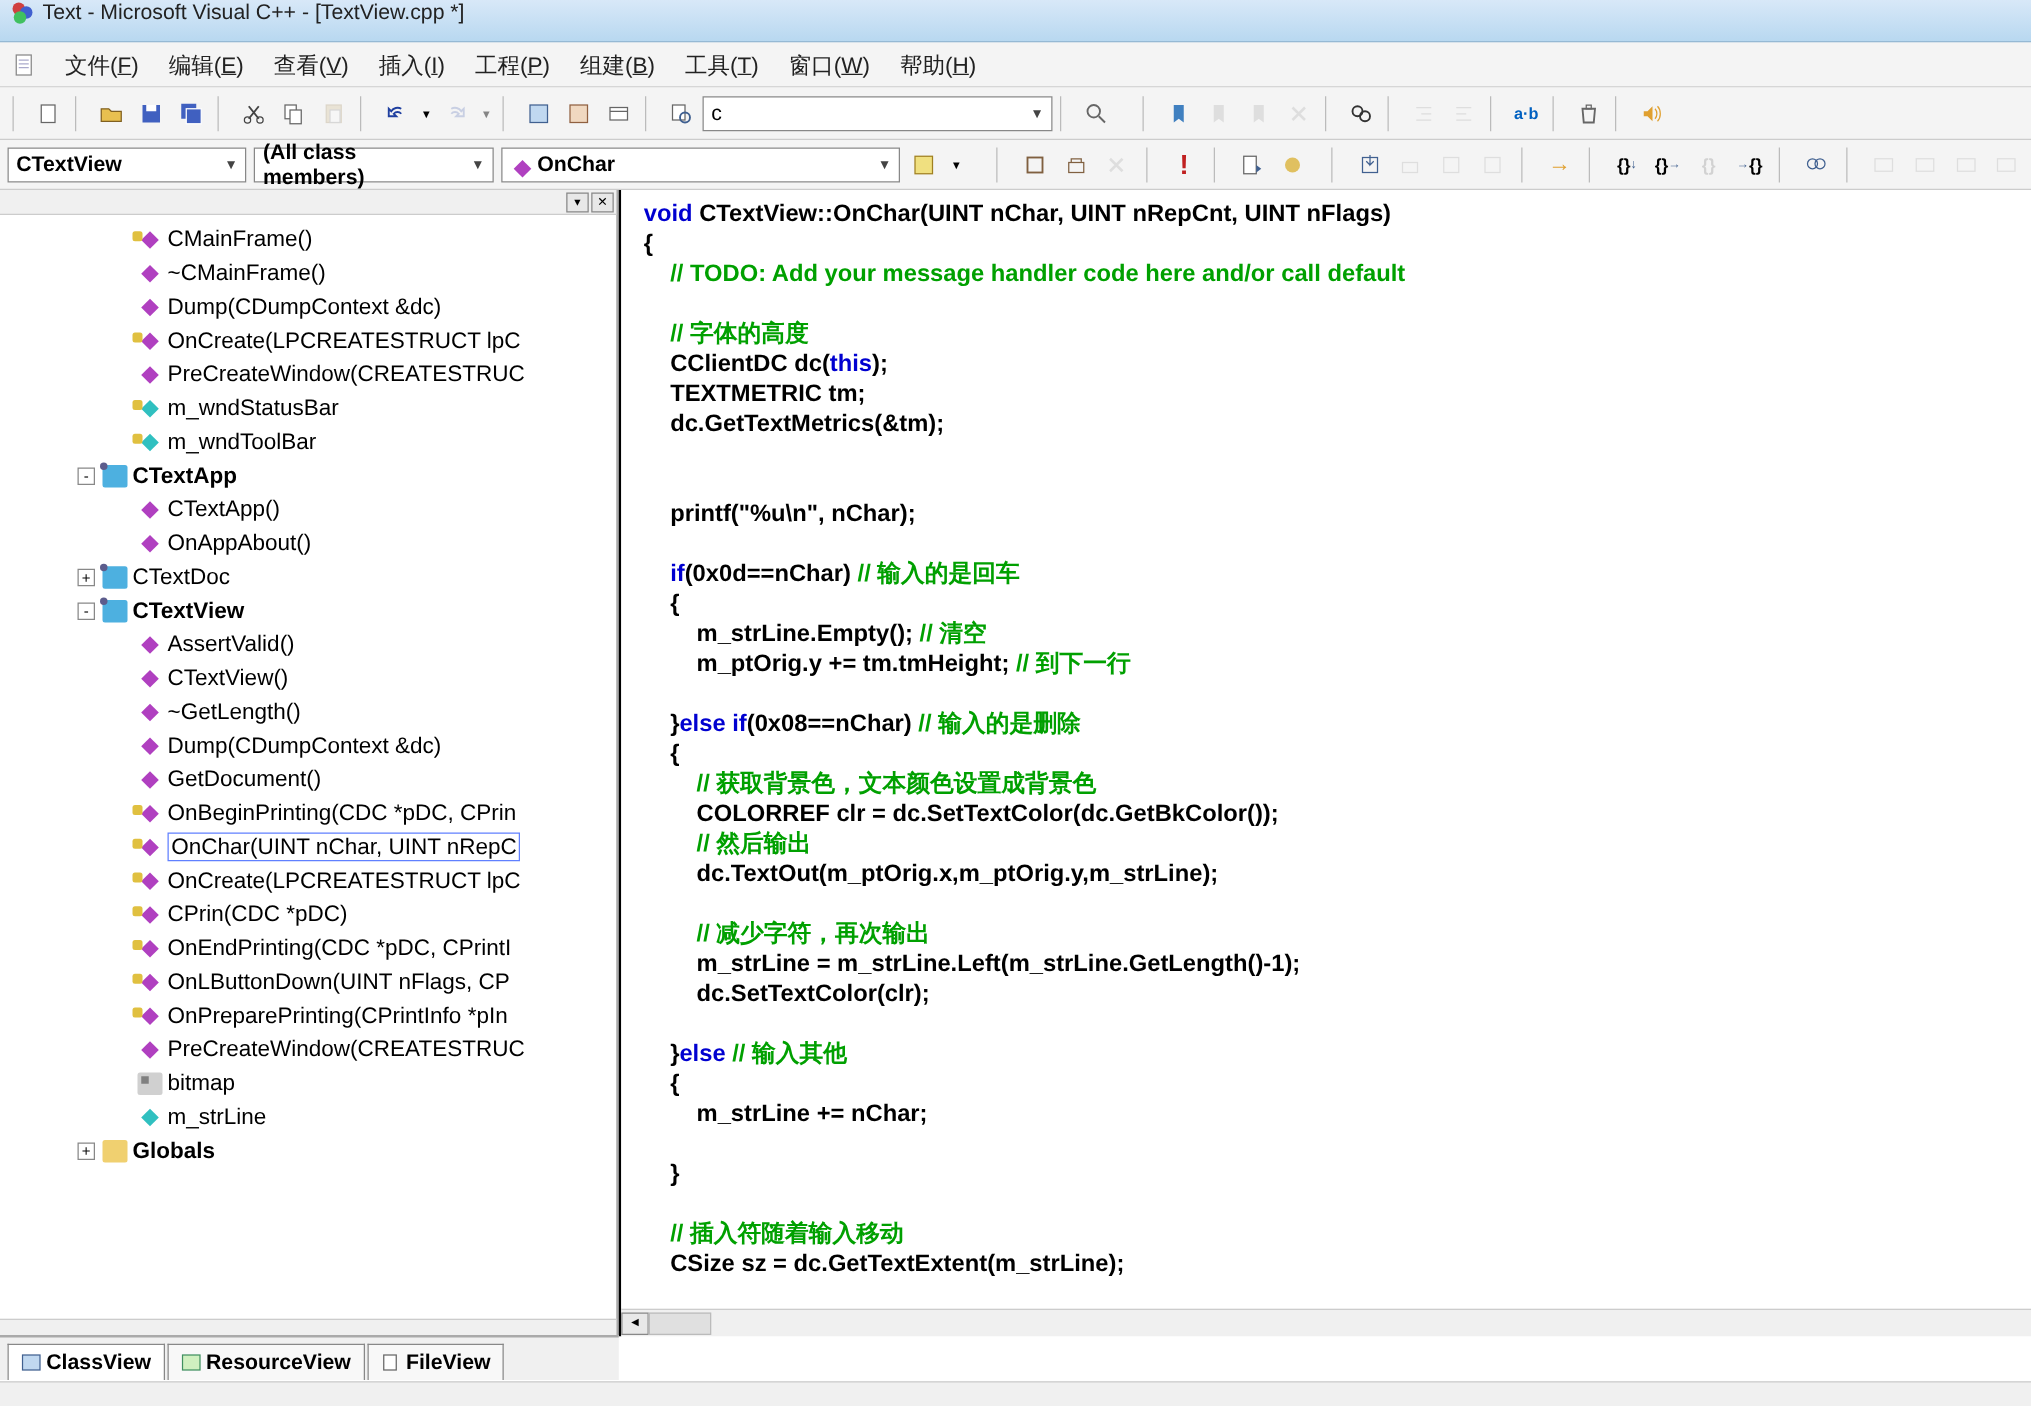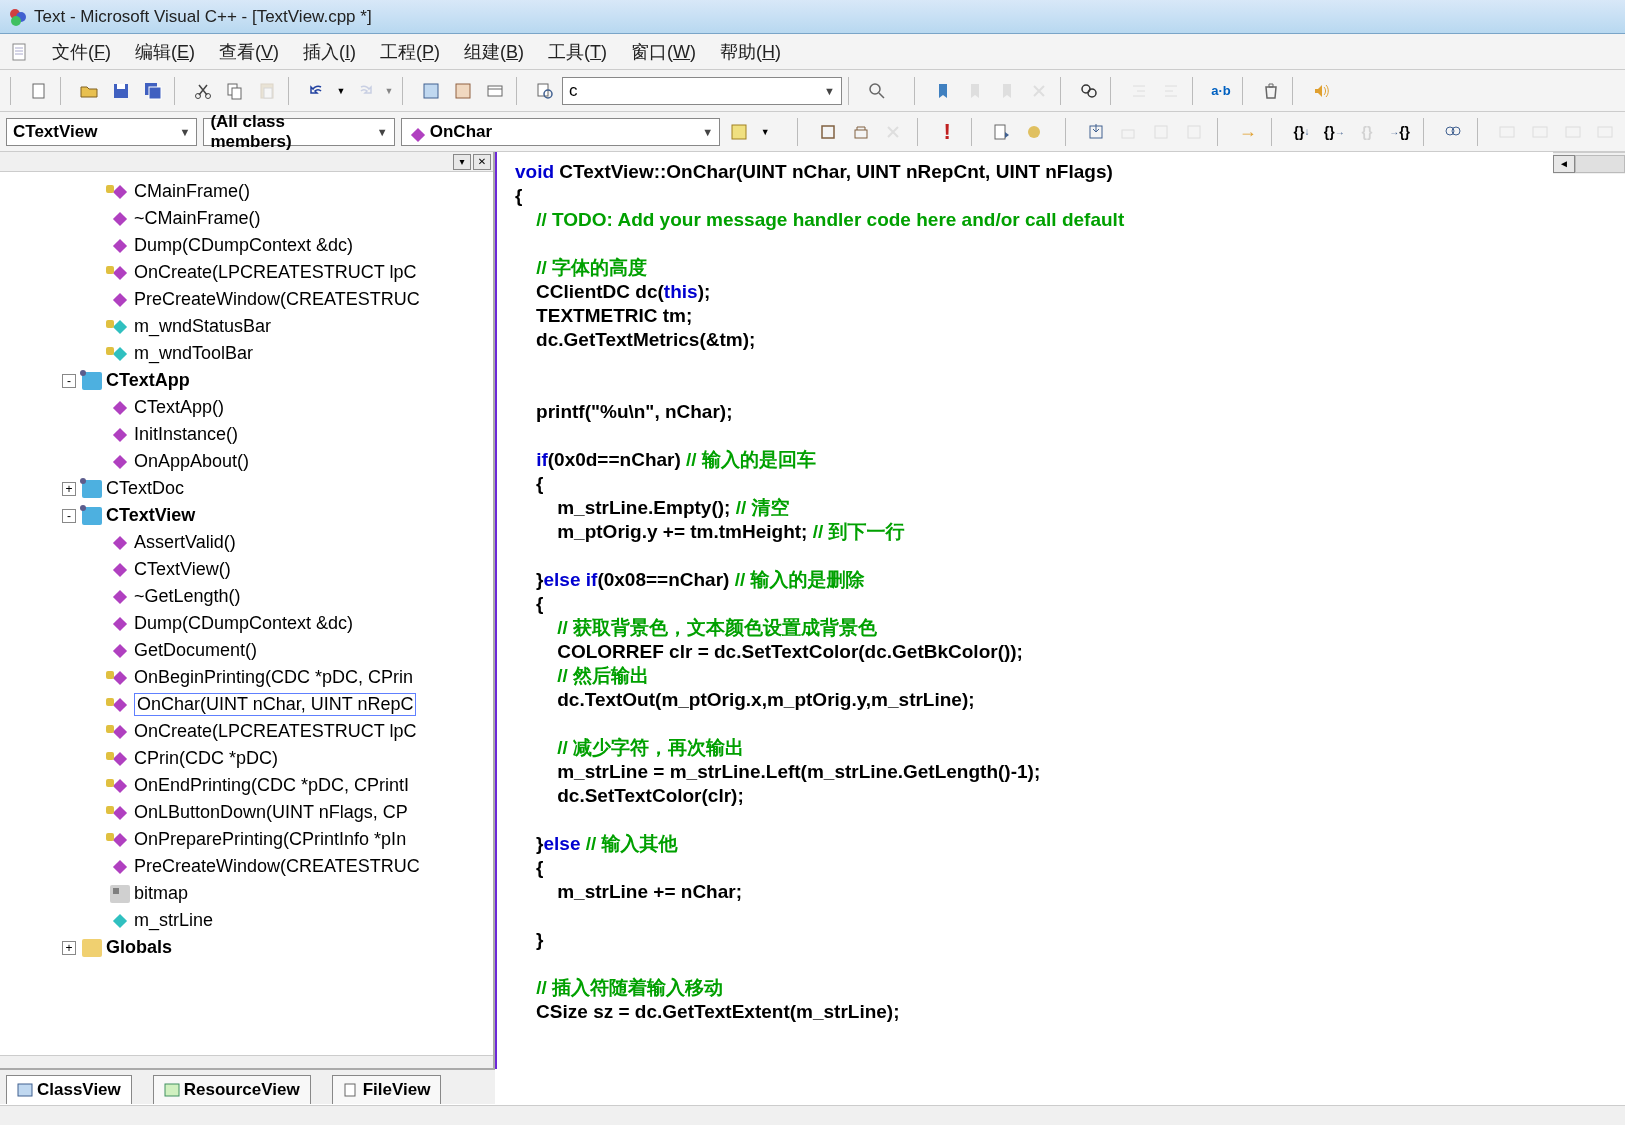--- a/index.html
+++ b/index.html
@@ -1,18 +1,18 @@
 <!DOCTYPE html>
 <html><head>
 <meta charset="utf-8">
 <style>
 * { margin: 0; padding: 0; box-sizing: border-box; font-family: "Segoe UI", Tahoma, sans-serif; }
 body { background: #fff; width: 1625px; height: 1125px; overflow: hidden; font-size: 17px; }
 
-.titlebar { height: 34px; background: linear-gradient(#d8e8f8, #b8d8f0); border-bottom: 1px solid #7aa5c8; display: flex; align-items: center; padding: 0 8px; }
+.titlebar { height: 34px; background: linear-gradient(#d8e8f8, #b8d8f0); border-bottom: 1px solid #7aa5c8; display: flex; padding: 0 8px; }
 .titlebar-icon { width: 20px; height: 20px; margin-right: 6px; }
 .titlebar-text { font-size: 17px; color: #222; }
 
 .menubar { height: 36px; background: #f4f4f4; border-bottom: 1px solid #ccc; display: flex; align-items: center; padding: 0 10px; }
 .menubar .menu-item { padding: 4px 12px; font-size: 18px; color: #222; cursor: default; }
 .menubar .menu-item u { text-decoration: underline; }
 .menubar-icon { width: 20px; height: 20px; margin-right: 10px; }
 
 .toolbar-row { height: 42px; background: #f4f4f4; border-bottom: 1px solid #ccc; display: flex; align-items: center; padding: 0 6px; gap: 2px; }
 .tb-sep { width: 8px; height: 28px; border-left: 1px solid #bbb; margin: 0 4px; }
@@ -39,26 +39,26 @@
 .ico-class::before { content:''; position:absolute; left:-2px; top:-2px; width:6px; height:6px; background:#5c5c8c; border-radius:50%; }
 .ico-func { }
 .ico-func::before { content:''; position:absolute; width:10px; height:10px; background:#b040c0; left:5px; top:4px; transform:rotate(45deg); }
 .ico-func.prot::after { content:''; position:absolute; left:-4px; top:2px; width:8px; height:8px; background:#e0c040; border-radius:2px; }
 .ico-var::before { content:''; position:absolute; width:10px; height:10px; background:#30c0c0; left:5px; top:4px; transform:rotate(45deg); }
 .ico-var.prot::after { content:''; position:absolute; left:-4px; top:2px; width:8px; height:8px; background:#e0c040; border-radius:2px; }
 .ico-folder { background:#f0d070; border-radius:2px; }
 .ico-bmp { background:#d0d0d0; border-radius:2px; }
 .ico-bmp::before { content:''; position:absolute; left:3px; top:3px; width:6px; height:6px; background:#808080; }
 
-.sidebar-tabs { height: 36px; border-top: 2px solid #aaa; display: flex; align-items: flex-end; background: #f0f0f0; padding-left: 6px; gap: 19px; }
+.sidebar-tabs { height: 36px; border-top: 2px solid #aaa; display: flex; align-items: flex-end; background: #f0f0f0; padding-left: 6px; }
 .sb-tab { border: 1px solid #888; border-bottom: none; background: #f8f8f8; padding: 4px 10px; font-size: 17px; font-weight: bold; margin-right: 2px; display:flex; align-items:center; gap:4px; }
 .sb-tab.active { background: #fff; }
 .sb-tab .tico { width:16px; height:14px; display:inline-block; }
 
-.editor-wrap { flex: 1; display: flex; flex-direction: row; border-left: 2px solid #6d28d9; }
+.editor-wrap { flex: 1; display: flex; flex-direction: column; border-left: 2px solid #000000; }
 .editor { flex: 1; overflow: auto; background: #fff; padding: 8px 0 8px 18px; }
 .code { font-family: "Courier New", monospace; font-size: 19px; font-weight: bold; line-height: 24px; white-space: pre; color: #000; }
 .kw { color: #0000d0; }
 .cm { color: #00a000; }
 .editor-hscroll { height: 22px; background:#f0f0f0; border-top:1px solid #ccc; display:flex; align-items:center; }
 .hs-btn { width:22px; height:18px; border:1px solid #888; background:#e8e8e8; display:flex;align-items:center;justify-content:center; font-size:10px; }
 .hs-track { width:50px; height:18px; background:#e0e0e0; border:1px solid #bbb; }
 
 .statusbar { height: 20px; background: #f0f0f0; border-top: 1px solid #ccc; font-size: 14px; color: #666; padding-left: 260px; display:flex; align-items:center; }
 
@@ -441,26 +441,20 @@
         <div class="tree-item">
           <span class="sp" style="width: 84px;"></span>
           <span style="width: 20px; display: inline-block;"></span>
           <span class="ico ico-func"></span>
           <span class="lbl">CTextApp()</span>
         </div>
         <div class="tree-item">
           <span class="sp" style="width: 84px;"></span>
           <span style="width: 20px; display: inline-block;"></span>
           <span class="ico ico-func"></span>
-          <span class="lbl">InitInstance()</span>
-        </div>
-        <div class="tree-item">
-          <span class="sp" style="width: 84px;"></span>
-          <span style="width: 20px; display: inline-block;"></span>
-          <span class="ico ico-func"></span>
           <span class="lbl">OnAppAbout()</span>
         </div>
         <div class="tree-item">
           <span class="sp" style="width: 56px;"></span>
           <span class="exp">+</span>
           <span class="ico ico-class"></span>
           <span class="lbl" style="font-weight: normal;">CTextDoc</span>
         </div>
         <div class="tree-item">
           <span class="sp" style="width: 56px;"></span>

